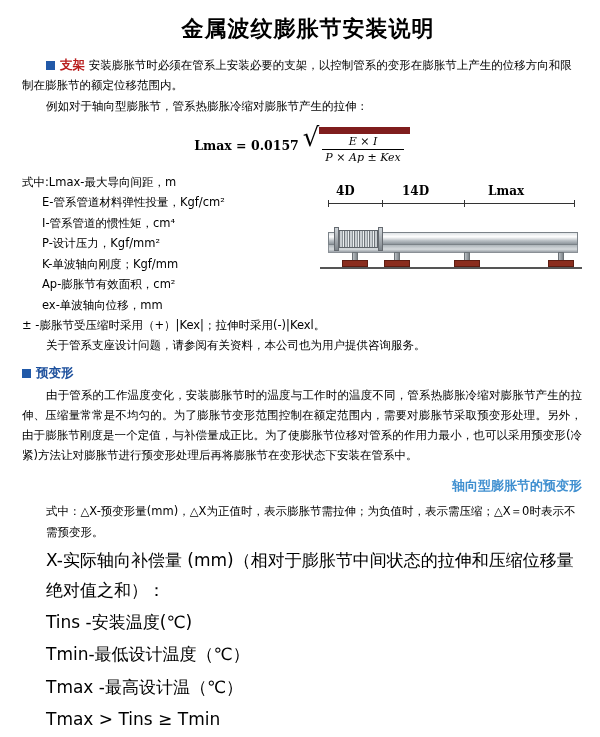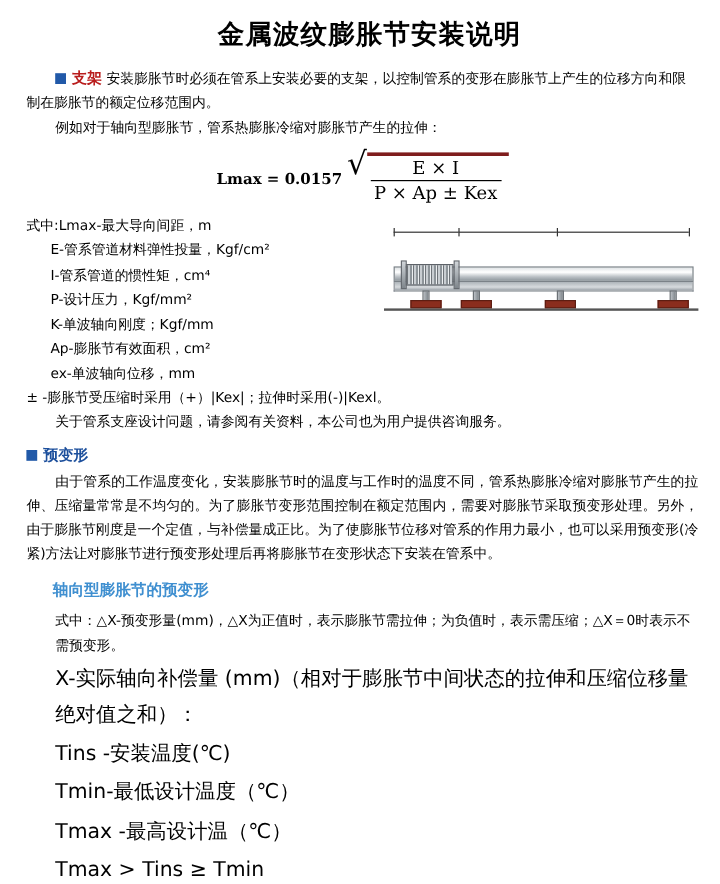--- a/index.html
+++ b/index.html
@@ -68,21 +68,21 @@
     color: #1c4f9c;
   }
   .sub-head {
     margin: 12px 0 6px 0;
     font-size: 13px;
     font-weight: bold;
     color: #3f8fd0;
     text-align: center;
   }
   .sub-head.left {
-    text-align: left;
+    text-align: right;
     padding-left: 22px;
   }
   .formula-row {
     text-align: center;
     margin: 8px 0 6px 0;
   }
   .formula-box {
     display: inline-block;
     font-family: "DejaVu Serif", "Liberation Serif", serif;
     font-size: 12px;
@@ -99,24 +99,25 @@
     display: inline-flex;
     align-items: stretch;
     font-weight: normal;
   }
   .sqrt-sign {
     font-size: 26px;
     line-height: 20px;
     font-family: "DejaVu Serif", "Liberation Serif", serif;
   }
   .sqrt-body {
-    border-top: 3px solid #7f1d1d;
+    border-top: 7px solid #7f1d1d;
     padding: 1px 6px 0 3px;
-    font-family: "DejaVu Serif", "Liberation Serif", serif;
-    font-size: 15px;
+    font-style: italic;
+    font-family: "DejaVu Serif", "Liberation Serif", serif;
+    font-size: 11px;
   }
   .frac {
     display: inline-block;
     text-align: center;
     vertical-align: middle;
   }
   .frac .num {
     display: block;
     border-bottom: 1px solid #000;
     padding: 0 3px 1px 3px;
@@ -327,20 +328,25 @@
         <div class="legend-line ind">E-管系管道材料弹性投量，Kgf/cm²</div>
         <div class="legend-line ind">I-管系管道的惯性矩，cm⁴</div>
         <div class="legend-line ind">P-设计压力，Kgf/mm²</div>
         <div class="legend-line ind">K-单波轴向刚度；Kgf/mm</div>
         <div class="legend-line ind">Ap-膨胀节有效面积，cm²</div>
         <div class="legend-line ind">ex-单波轴向位移，mm</div>
         <div class="legend-line">± -膨胀节受压缩时采用（+）|Kex|；拉伸时采用(-)|Kexl。</div>
       </div>
 
       <div class="diagram">
+        <div class="dim-row">
+          <span class="dim-label" style="left:16px;">4D</span>
+          <span class="dim-label" style="left:82px;">14D</span>
+          <span class="dim-label" style="left:168px;">Lmax</span>
+        </div>
         <div class="dim-bar">
           <span class="dim-tick" style="left:8px;"></span>
           <span class="dim-seg" style="left:8px; width:54px;"></span>
           <span class="dim-tick" style="left:62px;"></span>
           <span class="dim-seg" style="left:62px; width:82px;"></span>
           <span class="dim-tick" style="left:144px;"></span>
           <span class="dim-seg" style="left:144px; width:110px;"></span>
           <span class="dim-tick" style="left:254px;"></span>
         </div>
         <div class="pipe-art">

